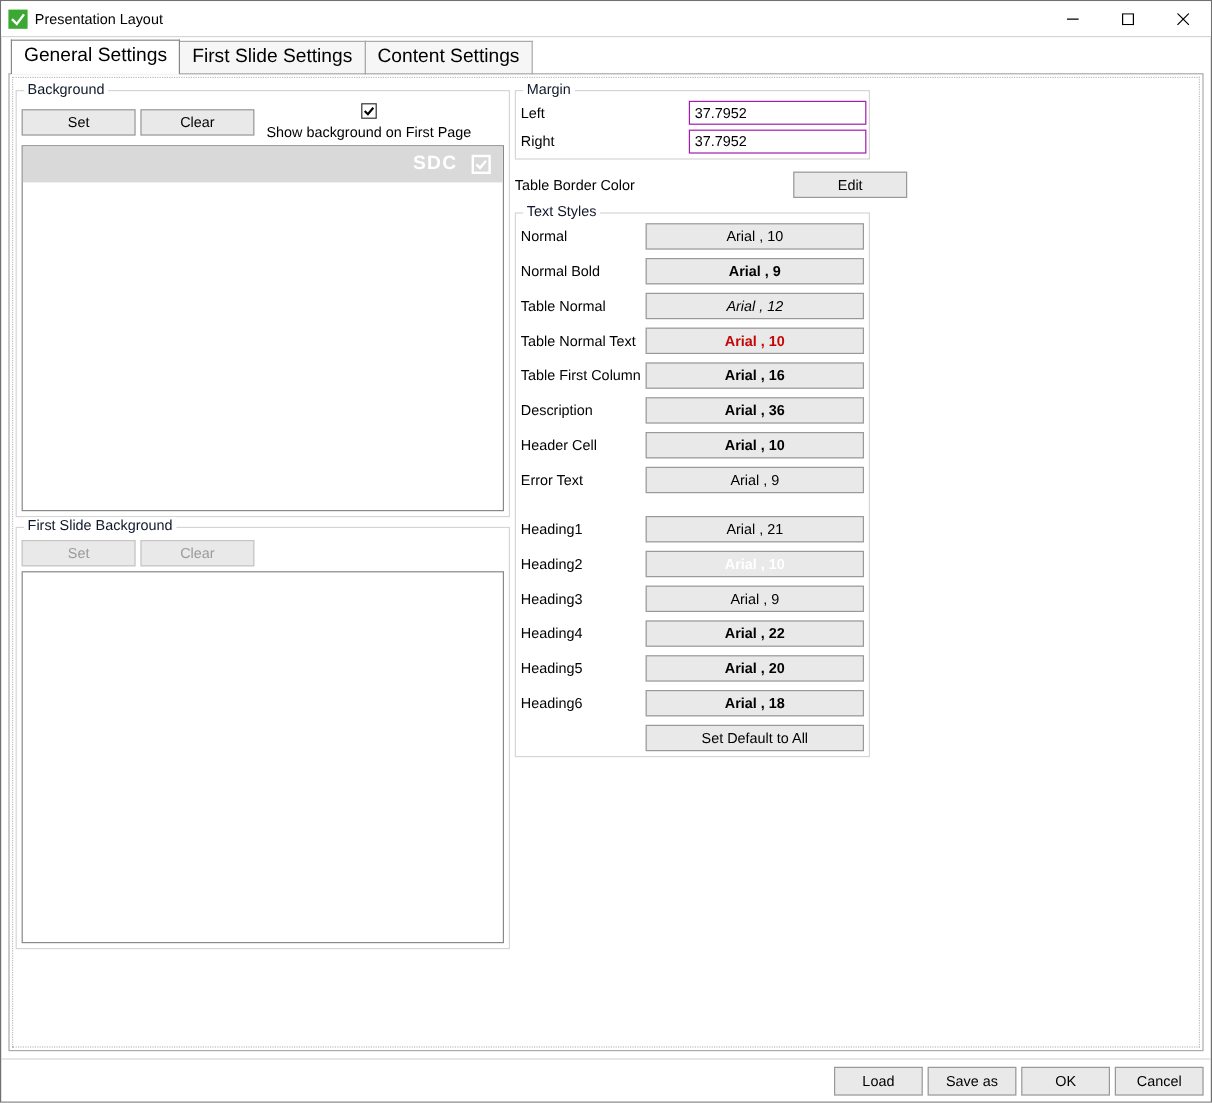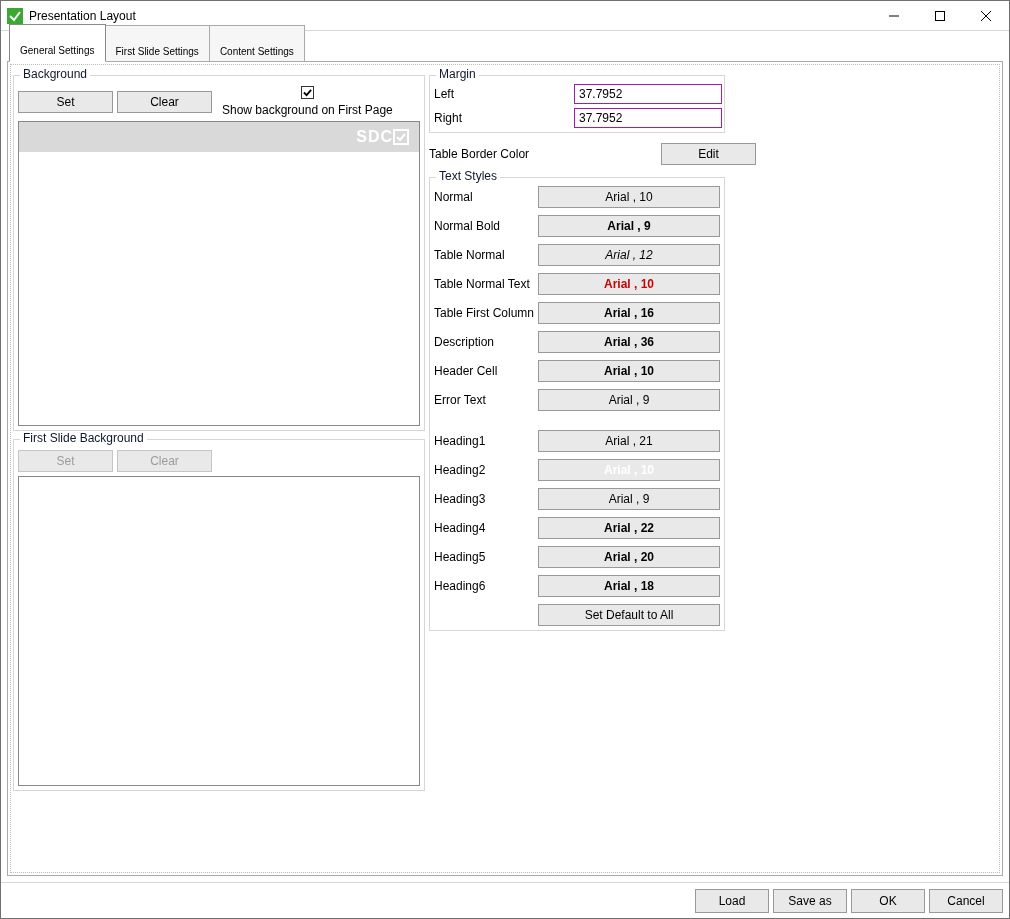--- a/index.html
+++ b/index.html
@@ -10,41 +10,41 @@
   .titlebar { height:30px; display:flex; align-items:center; padding-left:6px; background:#fff; border-bottom:1px solid #d6d6d6; }
   .app-icon { width:16px; height:16px; background:#3aa832; display:flex; align-items:center; justify-content:center; margin-right:6px; }
   .app-icon svg { stroke:#fff; stroke-width:2; fill:none; }
   .title-text { flex:0 0 auto; font-size:12px; }
   .title-spacer { flex:1 1 auto; }
   .winbtn { width:46px; height:30px; display:flex; align-items:center; justify-content:center; }
   .winbtn svg { width:10px; height:10px; stroke:#000; stroke-width:1; fill:none; }
 
   
   .tabstrip { height:26px; display:flex; align-items:flex-end; padding-left:8px; margin-top:4px;}
-  .tab { padding:20px 10px 5px; border:1px solid #aaa; border-bottom:none; background:#f6f6f6; margin-right:-1px; position:relative; top:1px; font-size:10px; cursor:default;}
+  .tab { padding:4px 10px 5px; border:1px solid #aaa; border-bottom:none; background:#f6f6f6; margin-right:-1px; position:relative; top:1px; font-size:16px; cursor:default;}
   .tab.active { background:#fff; border-color:#888; z-index:3; top:1px; border-bottom:1px solid #fff; }
   .tabpanel-wrap { flex:1 1 auto; padding:0 6px; }
   .tabpanel-border { border:1px solid #aaa; height:100%; position:relative; z-index:1;}
   .tabpanel { position:absolute; inset:2px; border:1px dotted #bcbcbc; display:flex; }
 
   .leftcol { width:416px; padding:2px 2px; display:flex; flex-direction:column; }
   .rightcol { padding:2px 2px; flex:0 0 auto; width:300px; display:flex; flex-direction:column; gap:2px;}
 
   
   .fieldset { border:1px solid #d6d6d6; position:relative; margin-top:8px; padding:10px 4px 4px 4px; }
   .fieldset > .legend { position:absolute; top:-9px; left:6px; background:#fff; padding:0 3px; font-size:12px; color:#0f172a; }
   .row-controls { display:flex; align-items:center; gap:4px; }
   .button { height:22px; min-width:95px; border:1px solid #999; background:#e9e9e9; display:flex; align-items:center; justify-content:center; font-size:12px; padding:0 8px; cursor:default;}
   .button.disabled { color:#9b9b9b; border-color:#c5c5c5; }
   .checkbox { display:flex; align-items:center; gap:4px; margin-left:6px;flex-direction:column; }
   .checkbox .box { width:13px; height:13px; border:1px solid #333; display:flex; align-items:center; justify-content:center; }
   .checkbox .box svg { width:9px; height:9px; stroke:#000; stroke-width:2; fill:none; }
   .preview { border:1px solid #888; height:305px; margin-top:4px; background:#fff; position:relative;}
   .preview-banner { height:30px; background:#d9d9d9; display:flex; align-items:center; justify-content:flex-end; padding-right:10px;}
-  .sdc { color:#fff; font-weight:600; font-size:16px; letter-spacing:1px; display:flex; align-items:center; gap:0;}
+  .sdc { color:#fff; font-weight:600; font-size:16px; letter-spacing:1px; display:flex; align-items:center; gap:12px;}
   .sdc .chkbox { width:16px; height:16px; border:2px solid #fff; display:flex; align-items:center; justify-content:center;}
   .sdc .chkbox svg { stroke:#fff; stroke-width:2; fill:none; width:10px; height:10px;}
   .preview2 { border:1px solid #888; height:310px; margin-top:4px; background:#fff;}
 
   
   .kvrow { display:flex; align-items:center; margin-top:4px; }
   .kvlabel { flex:0 0 140px; font-size:12px; }
   .textinput { border:1px solid #a21caf; height:20px; width:148px; padding:0 4px; font-size:12px; background:#fff; }
   .editbtn { width:88px; height:22px;margin-left:32px; }
 

